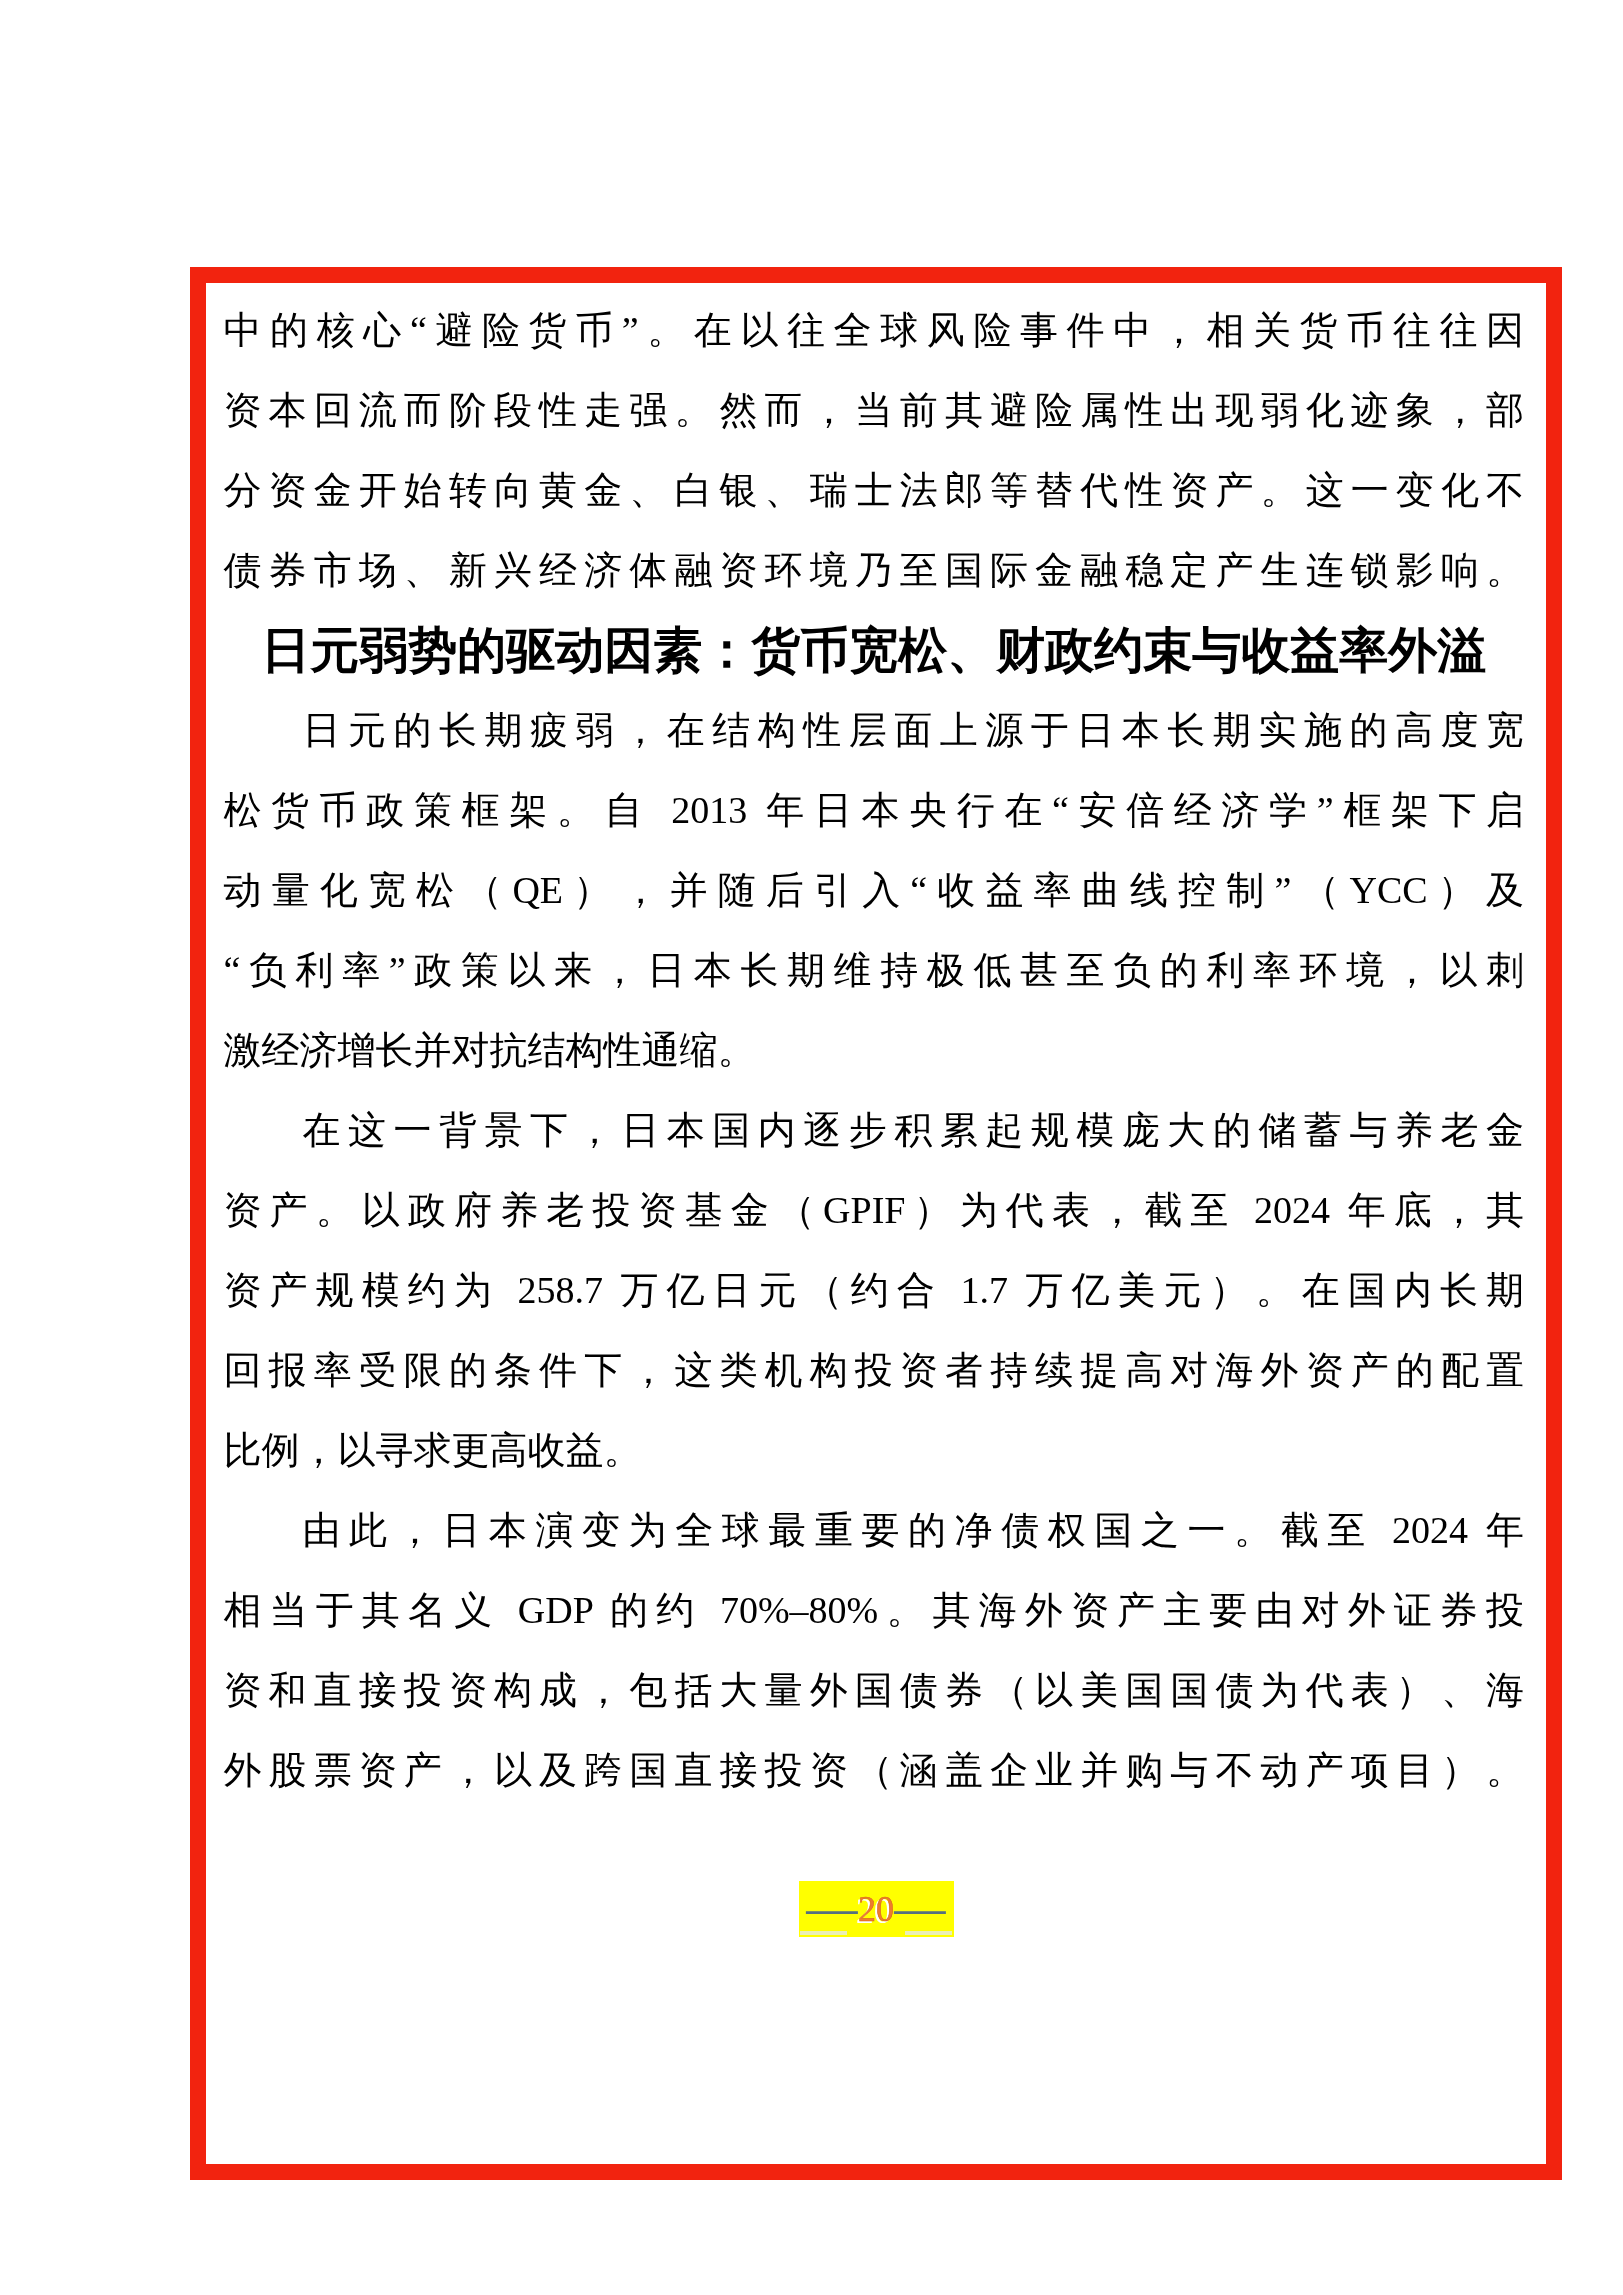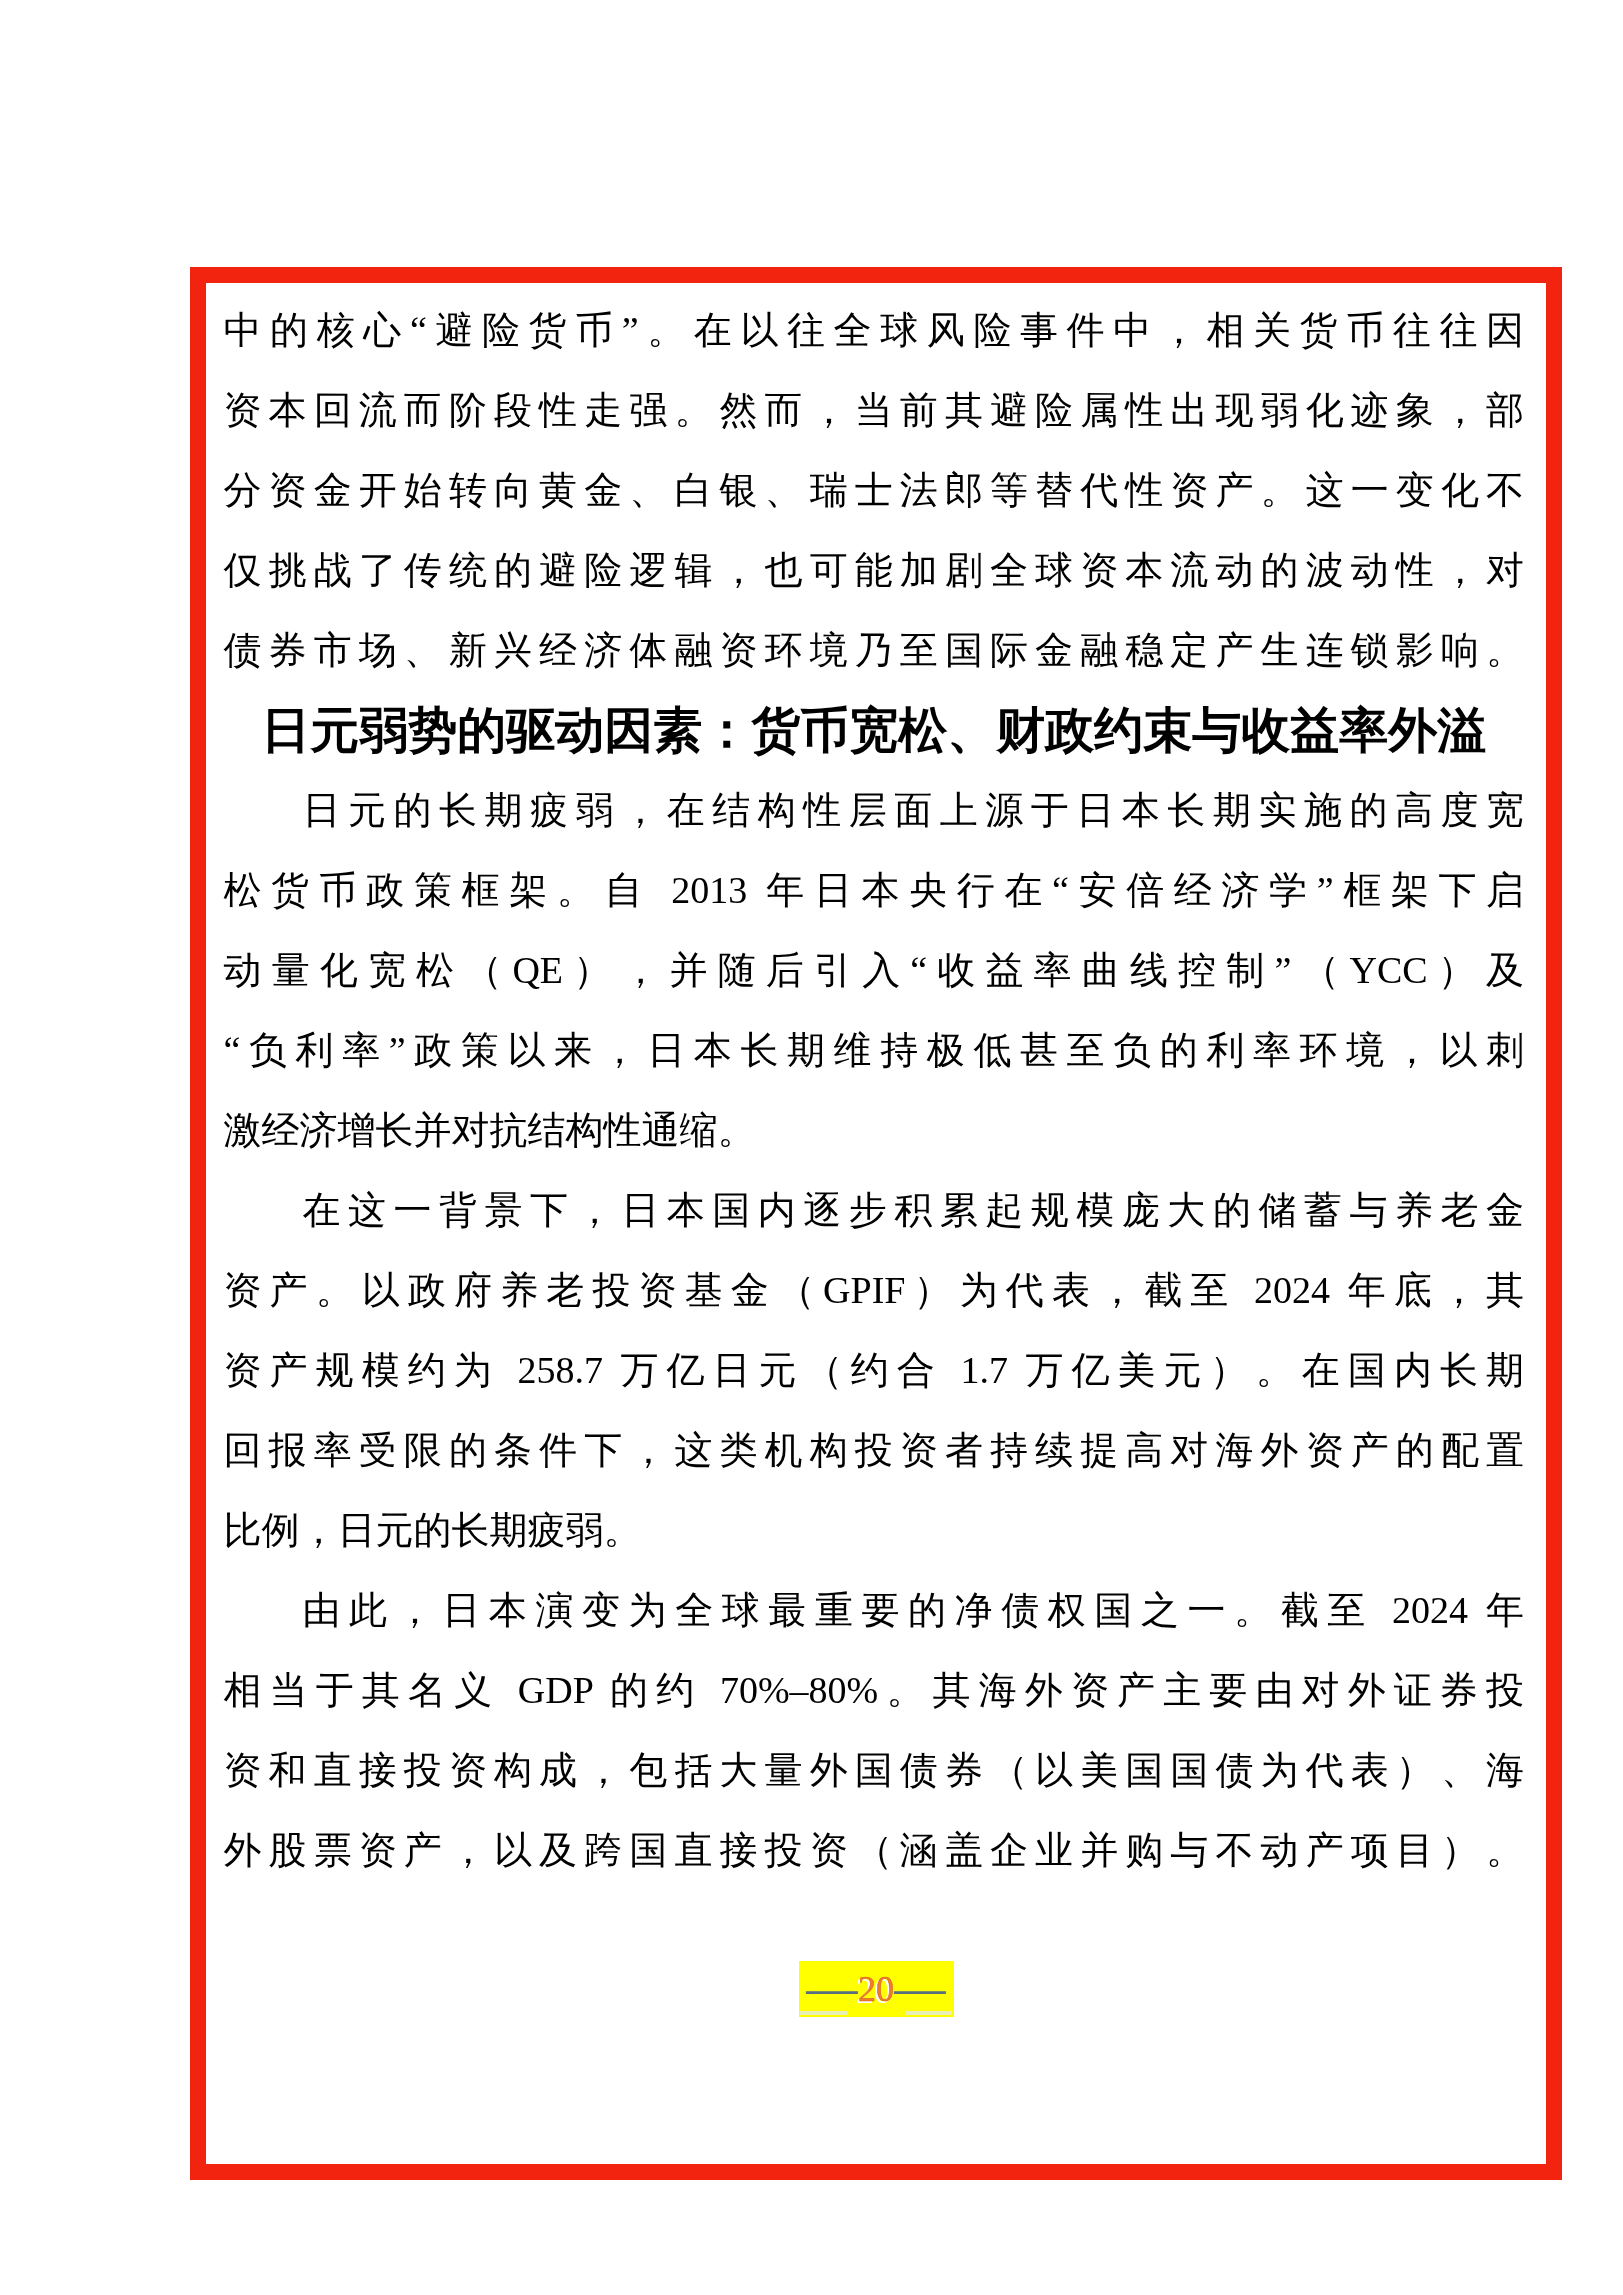--- a/index.html
+++ b/index.html
@@ -93,36 +93,35 @@
 </style>
 </head>
 <body>
 
 <div class="frame">
   <div class="text-block">
 
     <div class="line">中的核心“避险货币”。在以往全球风险事件中，相关货币往往因</div>
     <div class="line">资本回流而阶段性走强。然而，当前其避险属性出现弱化迹象，部</div>
     <div class="line">分资金开始转向黄金、白银、瑞士法郎等替代性资产。这一变化不</div>
-    <div class="line">仅挑战了传统的避险逻辑，也可能加剧全球资本流动的波动性，对</div>
     <div class="line">债券市场、新兴经济体融资环境乃至国际金融稳定产生连锁影响。</div>
 
     <div class="line heading">日元弱势的驱动因素：货币宽松、财政约束与收益率外溢</div>
 
     <div class="line indent">日元的长期疲弱，在结构性层面上源于日本长期实施的高度宽</div>
     <div class="line">松货币政策框架。自 2013 年日本央行在“安倍经济学”框架下启</div>
     <div class="line">动量化宽松（QE），并随后引入“收益率曲线控制”（YCC）及</div>
     <div class="line">“负利率”政策以来，日本长期维持极低甚至负的利率环境，以刺</div>
     <div class="line endleft">激经济增长并对抗结构性通缩。</div>
 
     <div class="line indent">在这一背景下，日本国内逐步积累起规模庞大的储蓄与养老金</div>
     <div class="line">资产。以政府养老投资基金（GPIF）为代表，截至 2024 年底，其</div>
     <div class="line">资产规模约为 258.7 万亿日元（约合 1.7 万亿美元）。在国内长期</div>
     <div class="line">回报率受限的条件下，这类机构投资者持续提高对海外资产的配置</div>
-    <div class="line endleft">比例，日元的长期疲弱。</div>
+    <div class="line endleft">比例，以寻求更高收益。</div>
 
     <div class="line indent">由此，日本演变为全球最重要的净债权国之一。截至 2024 年</div>
     <div class="line">相当于其名义 GDP 的约 70%–80%。其海外资产主要由对外证券投</div>
     <div class="line">资和直接投资构成，包括大量外国债券（以美国国债为代表）、海</div>
     <div class="line">外股票资产，以及跨国直接投资（涵盖企业并购与不动产项目）。</div>
 
   </div>
 
   <div class="footer">
     <div class="pagebox">

